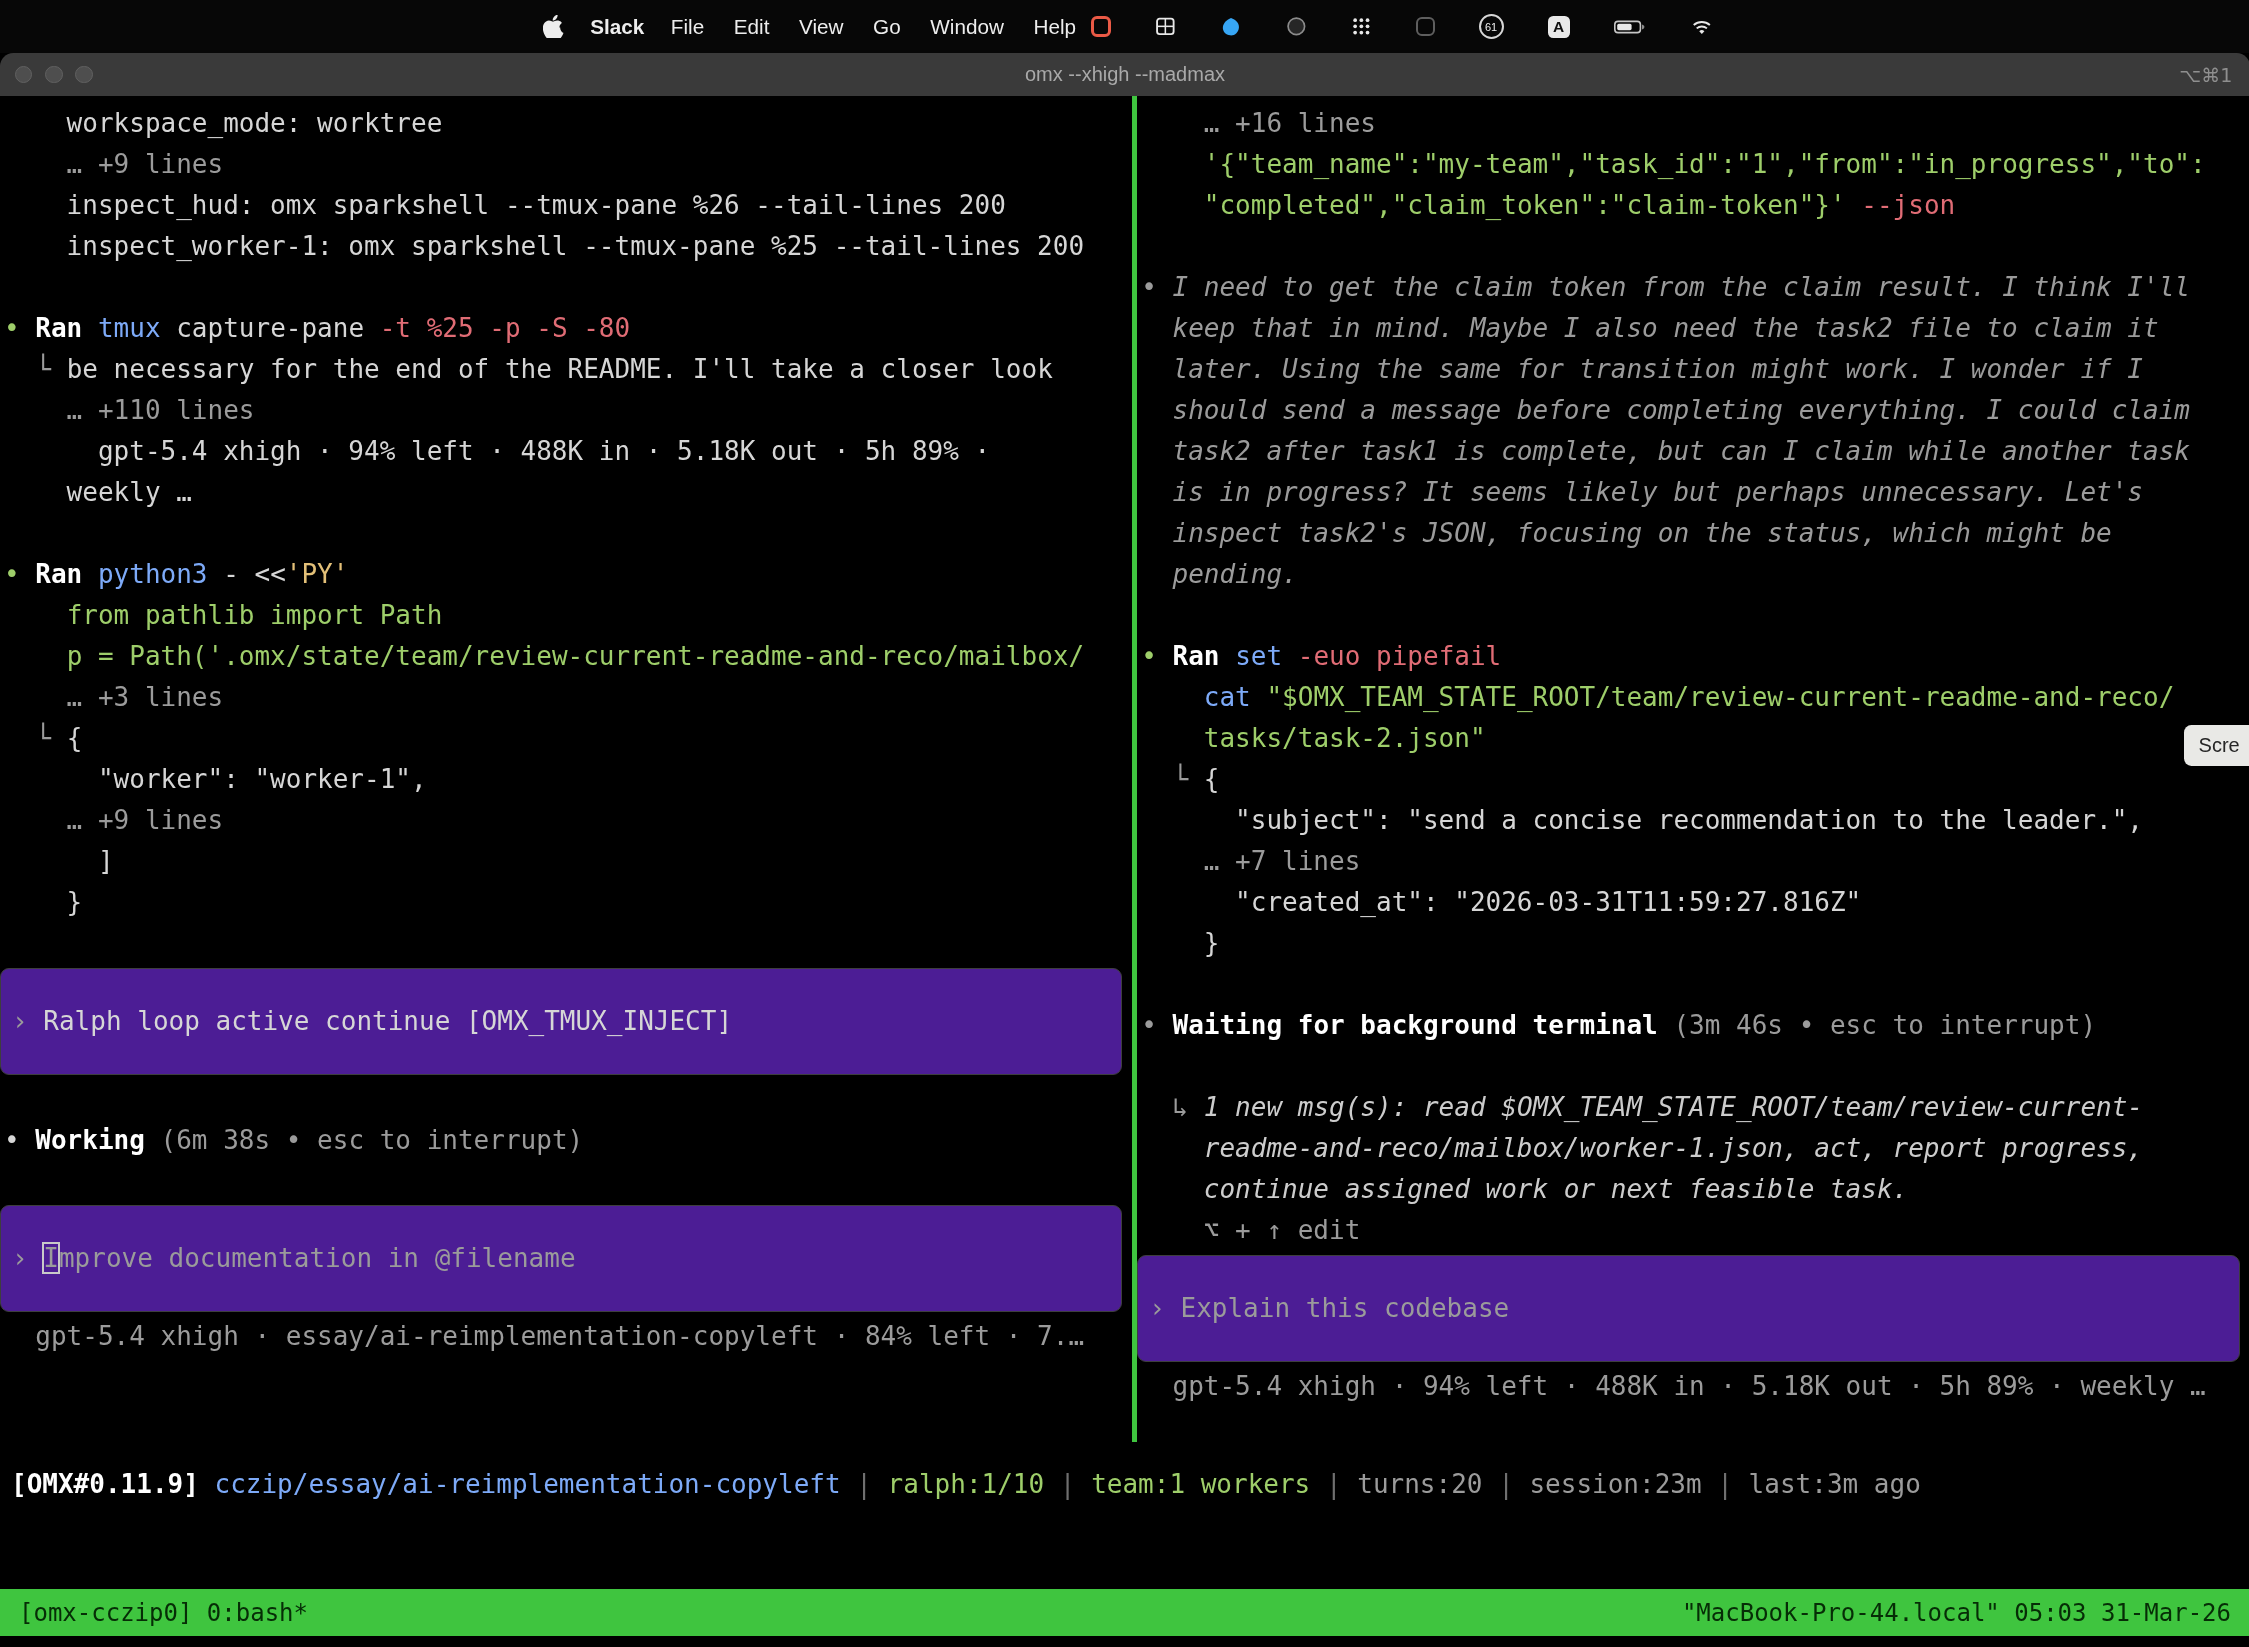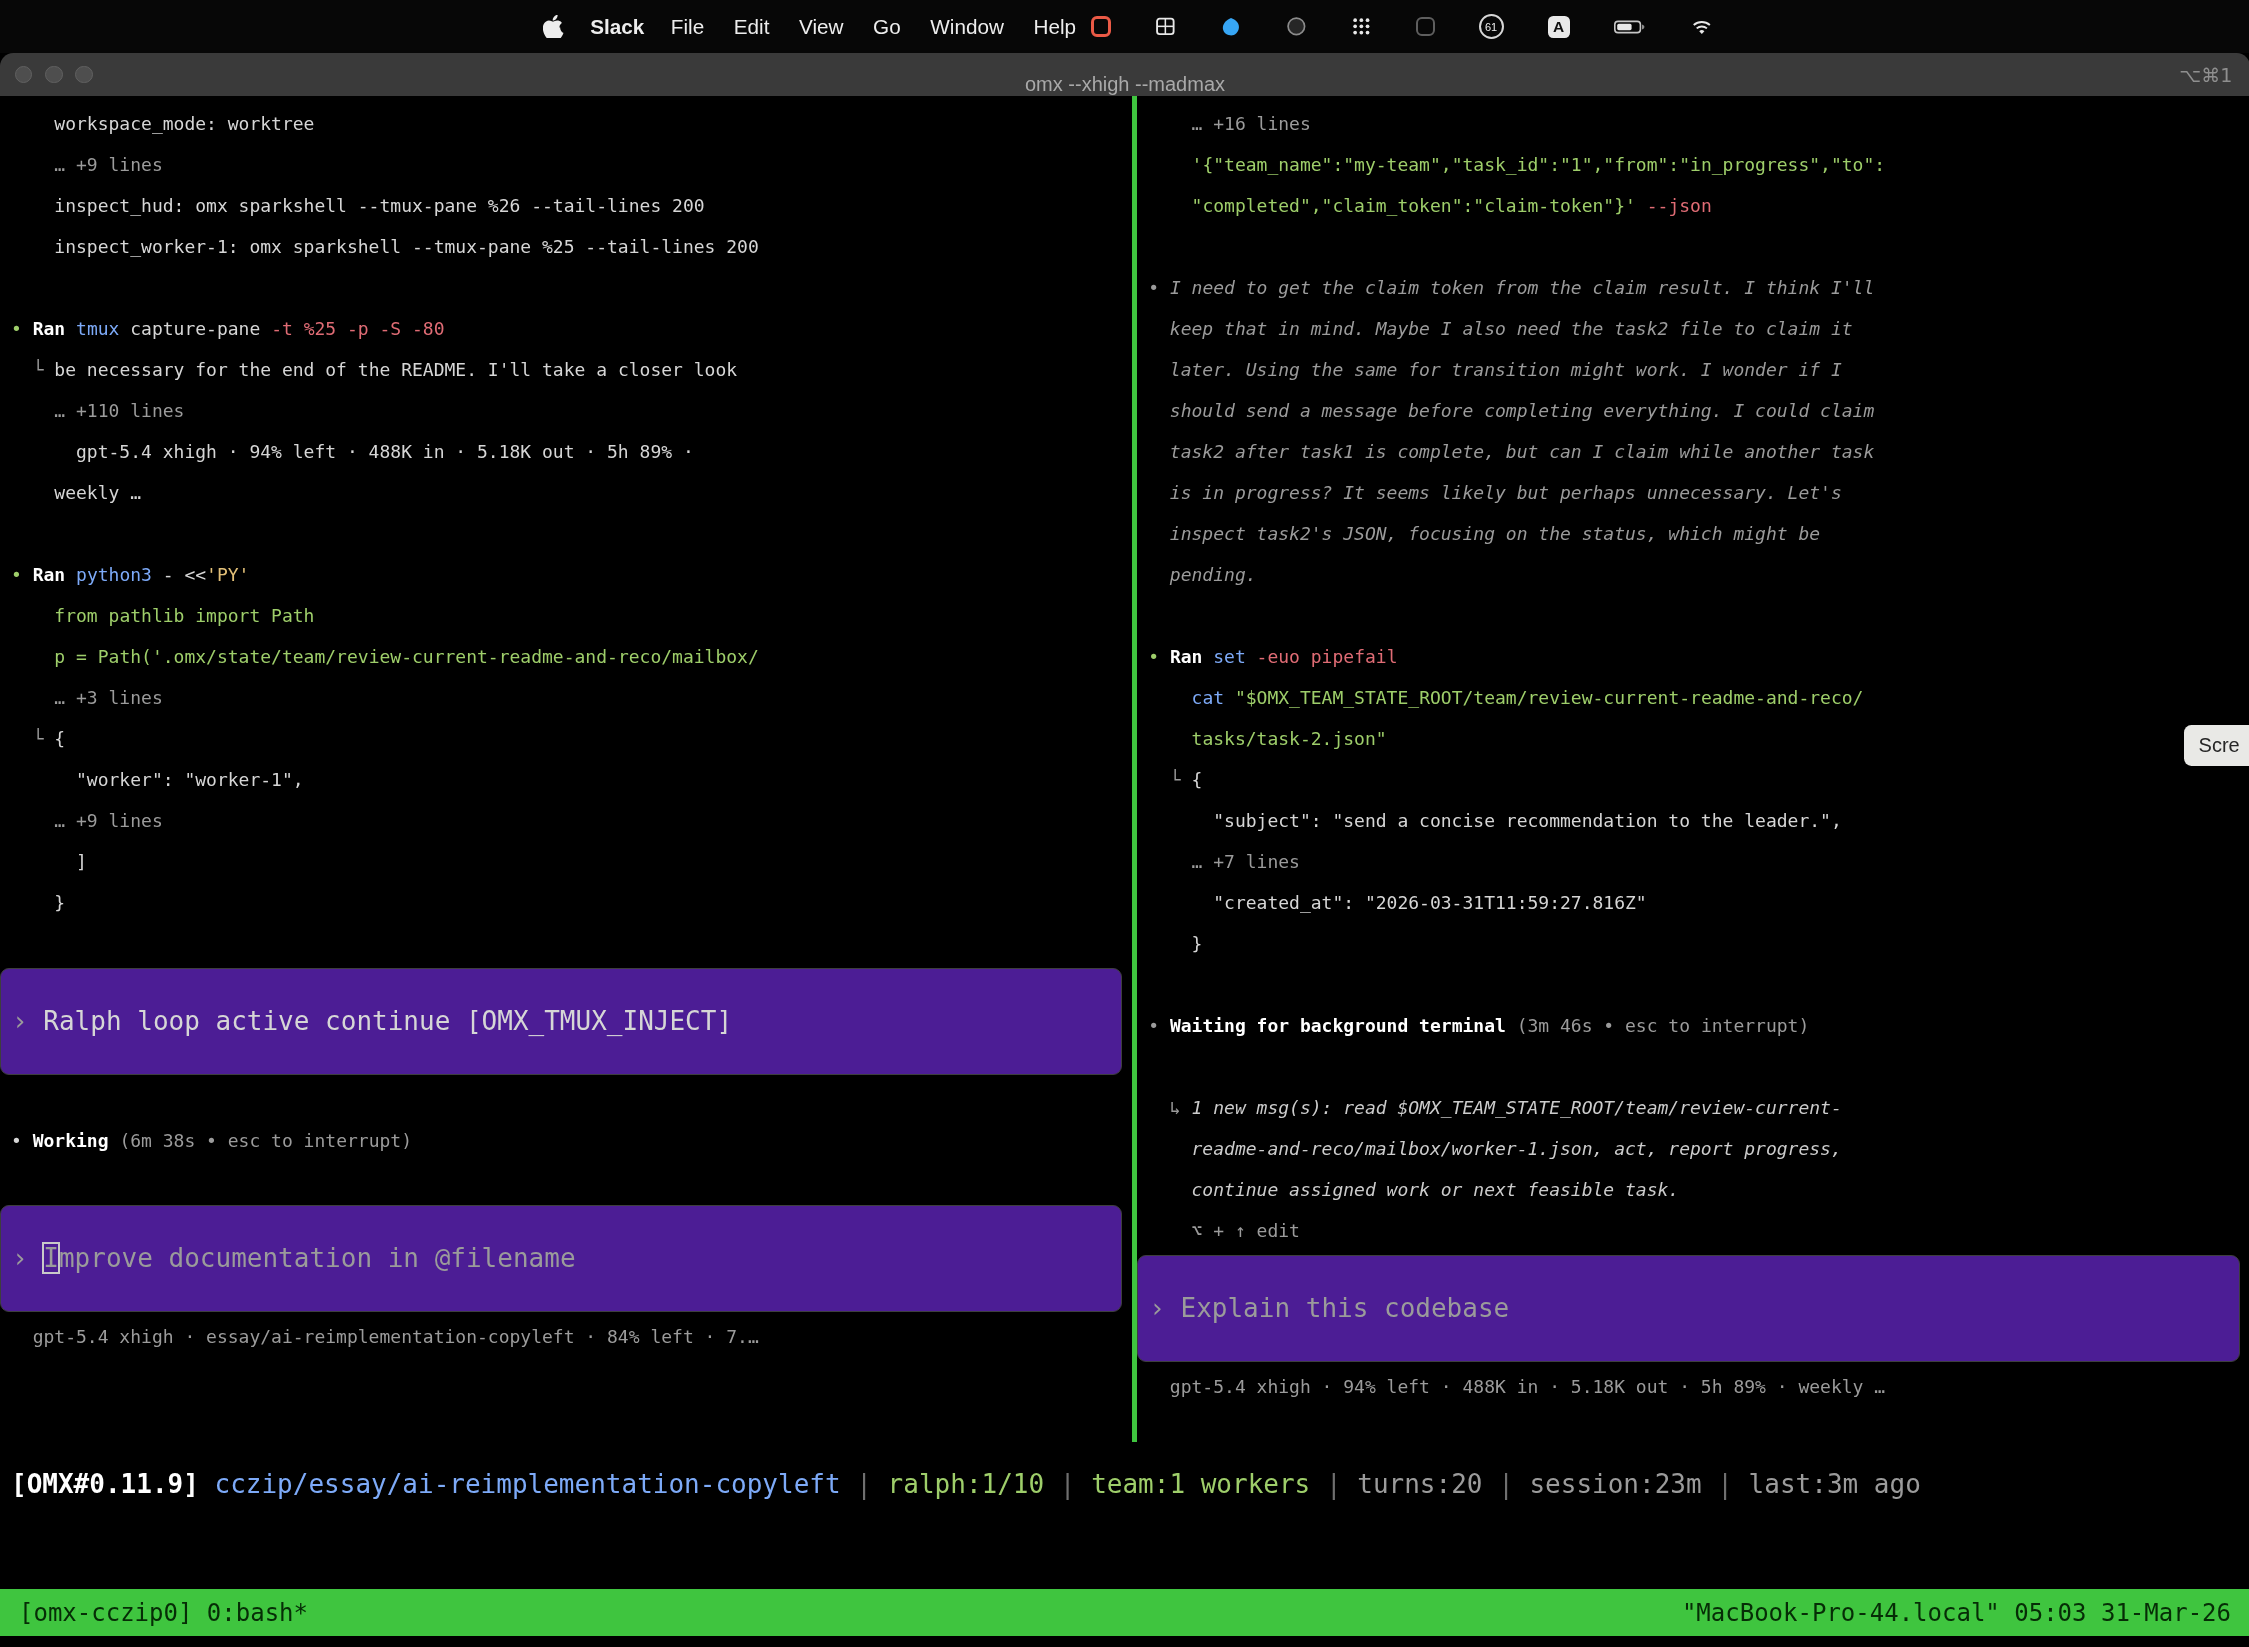--- a/index.html
+++ b/index.html
@@ -16,33 +16,33 @@
   .mb-item{padding:0 14.8px}
   .mb-right{display:flex;align-items:center;gap:44px}
   .mb-right > span{display:flex;align-items:center;justify-content:center}
   .rec{width:20.7px;height:20.7px;border:3px solid #ea5a46;border-radius:5.9px}
   .dimapp{width:19px;height:19px;border:2.2px solid #7c7c7c;border-radius:5.9px;opacity:.75}
   .b61{width:25px;height:25px;border:2.2px solid #d7d7d7;border-radius:50%;font-size:11px;color:#eee;font-family:"Liberation Sans",sans-serif}
   .akey{width:22px;height:22px;background:#e9e9e9;border-radius:5.2px;color:#101010;font-weight:bold;font-size:15.5px;font-family:"Liberation Sans",sans-serif}
 
   
   .window{height:1594px;position:relative}
-  .titlebar{height:43px;background:#3a3a3a;border-radius:13.3px 13.3px 0 0;display:flex;align-items:flex-end;position:relative}
+  .titlebar{height:43px;background:#3a3a3a;border-radius:13.3px 13.3px 0 0;display:flex;align-items:center;position:relative}
   .lights{position:absolute;left:0;top:0;height:100%;display:flex;align-items:center;gap:12.5px;padding-left:14.8px}
   .light{width:17.7px;height:17.7px;border-radius:50%;background:#4e4e4e;border:0.7px solid #616161}
   .title{flex:1;text-align:center;color:#a9a9a9;font-family:"Liberation Sans","DejaVu Sans",sans-serif;font-size:20px}
   .hint{position:absolute;right:17.7px;top:0;height:100%;display:flex;align-items:center;color:#8f8f8f;font-size:19px;font-family:"DejaVu Sans",sans-serif}
 
   .content{height:1552px;background:#000;position:relative}
   .panes{display:flex;height:1346px;overflow:hidden}
   .pane{width:1132px;overflow:hidden;padding-top:7.4px}
   .pane.right{width:auto;flex:1}
   .divider{width:5.2px;background:var(--tmux-green,#3fc53f)}
 
-  .row{height:41px;line-height:41px;padding-left:11px;font-size:18px;white-space:pre;overflow:hidden;color:var(--fg,#d6d6d6)}
+  .row{height:41px;line-height:41px;padding-left:4px;font-size:26px;white-space:pre;overflow:hidden;color:var(--fg,#d6d6d6)}
   .inputbox{height:107px;margin:3.7px 10.3px 3.7px 0;border:1.5px solid #3e3e3e;border-radius:9px;background:#4c1d95;display:flex;align-items:center;overflow:hidden}
   .iline{padding-left:11px;font-size:26px;line-height:41px;white-space:pre}
 
   .c-fg{color:var(--fg,#d6d6d6)}
   .c-bold{color:var(--bold,#ffffff);font-weight:bold}
   .c-dim{color:var(--dim,#9b9b9b)}
   .c-dim2{color:var(--dim2,#6f6f6f)}
   .c-blue{color:var(--blue,#7daaf8)}
   .c-green{color:var(--green,#9ece6a)}
   .c-red{color:var(--red,#e06c75)}

